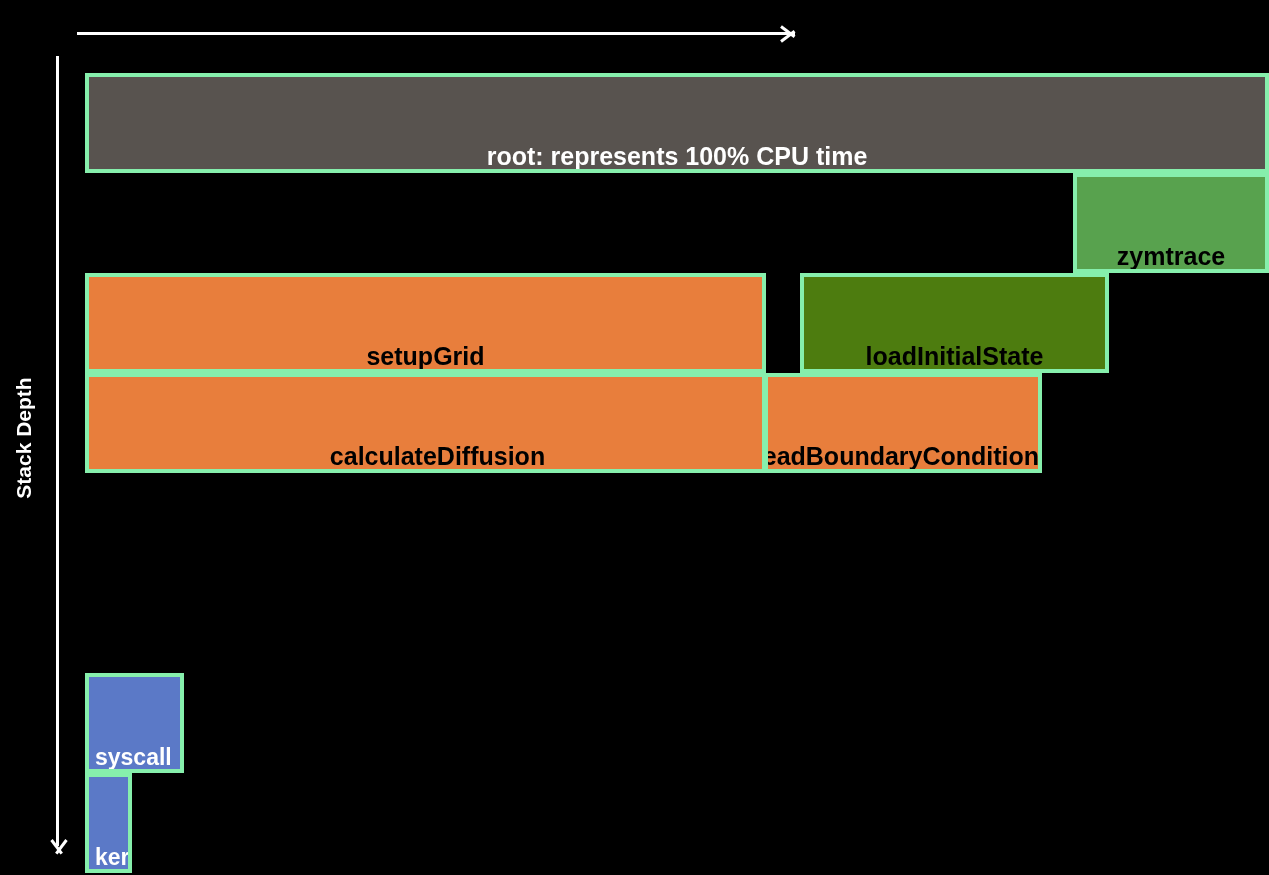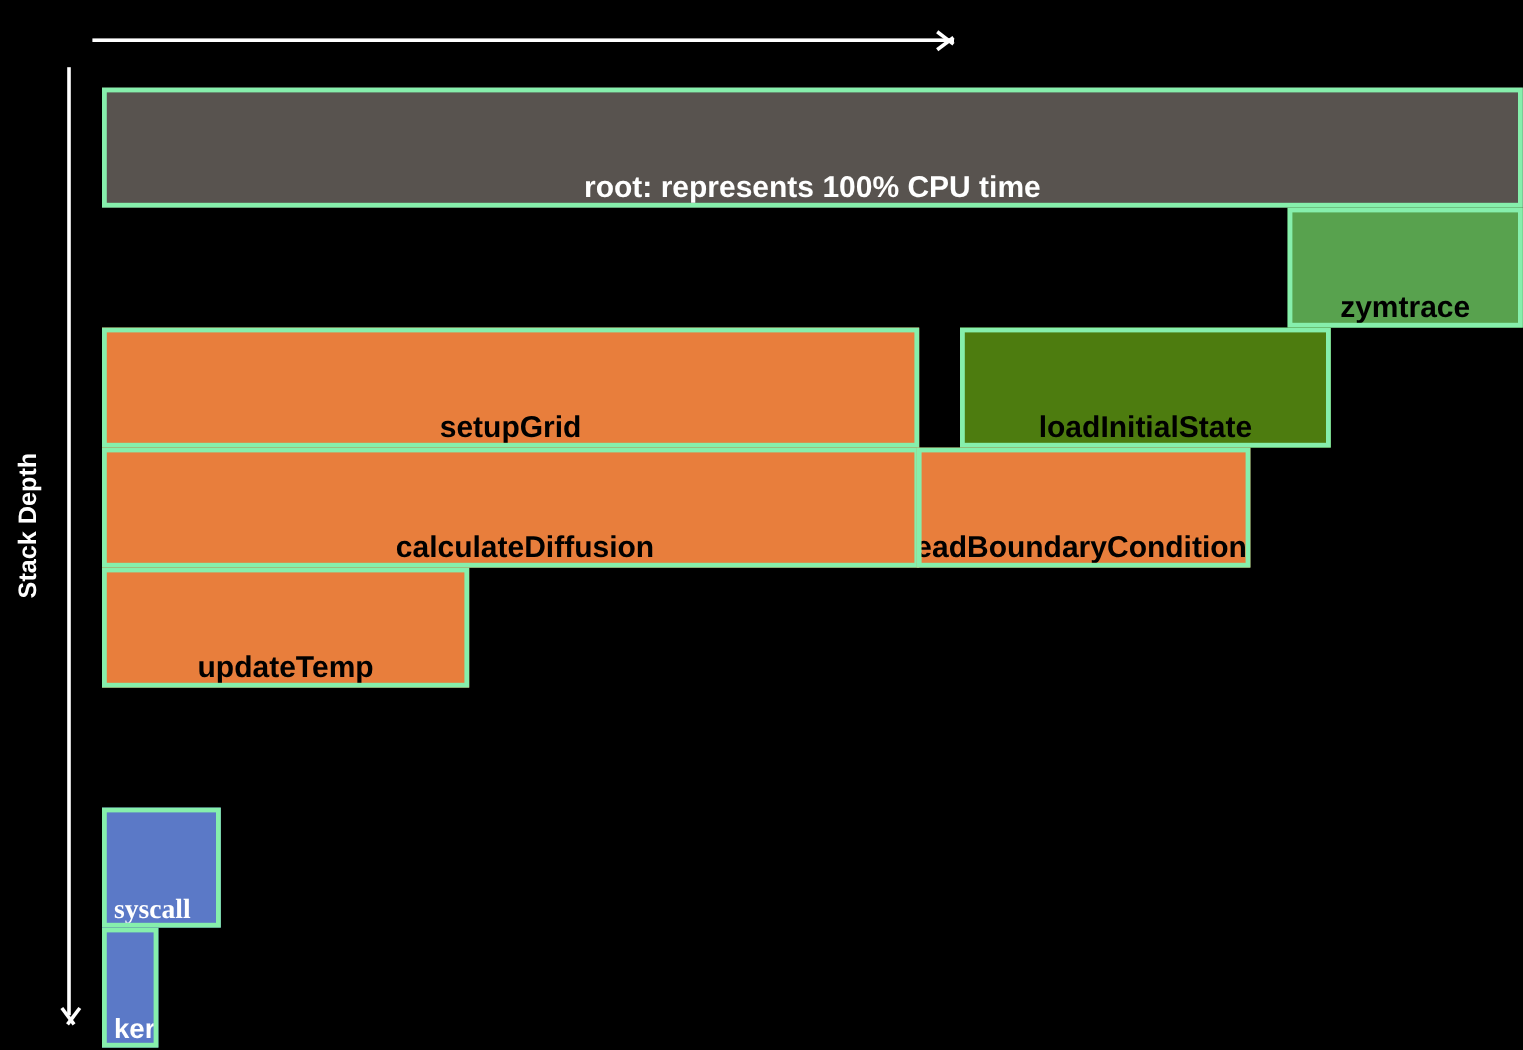--- a/index.html
+++ b/index.html
@@ -162,22 +162,19 @@
     </div>
     <div class="frame" style="left: 764px; top: 273px; width: 309px; height: 100px; background: #4d7c0f; margin-left: 36px;">
       <span class="frame-label" style="color: rgb(0, 0, 0);">loadInitialState</span>
     </div>
     <div class="frame" style="left: 85px; top: 373px; width: 681px; height: 100px; background: rgb(232, 126, 60);">
       <span class="frame-label" style="color: rgb(0, 0, 0); margin-left: 24px;">calculateDiffusion</span>
     </div>
     <div class="frame" style="left: 764px; top: 373px; width: 278px; height: 100px; background: rgb(232, 126, 60);">
       <span class="frame-label" style="color: rgb(0, 0, 0);">readBoundaryConditions</span>
     </div>
-    <div class="frame" style="left: 85px; top: 473px; width: 306px; height: 100px; background: rgb(232, 126, 60);">
-      <span class="frame-label" style="color: rgb(0, 0, 0);">updateTemp</span>
-    </div>
     <div class="frame align-left small" style="left: 85px; top: 673px; width: 99px; height: 100px; background: rgb(91, 121, 199);">
-      <span class="frame-label" style="color: rgb(255, 255, 255); font-family: Liberation Serif, serif;">syscall</span>
+      <span class="frame-label" style="color: rgb(255, 255, 255);">syscall</span>
     </div>
     <div class="frame align-left small" style="left: 85px; top: 773px; width: 47px; height: 100px; background: rgb(91, 121, 199);">
       <span class="frame-label" style="color: rgb(255, 255, 255);">ker...</span>
     </div>
   </div>
 
 </body></html>

